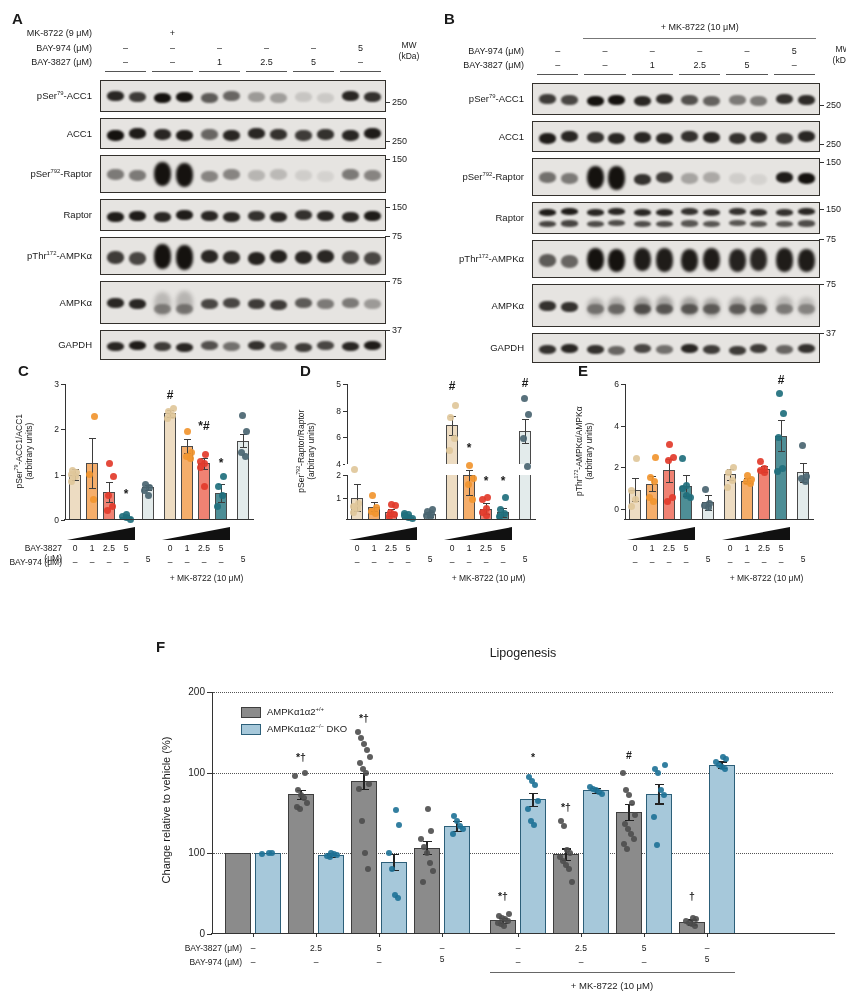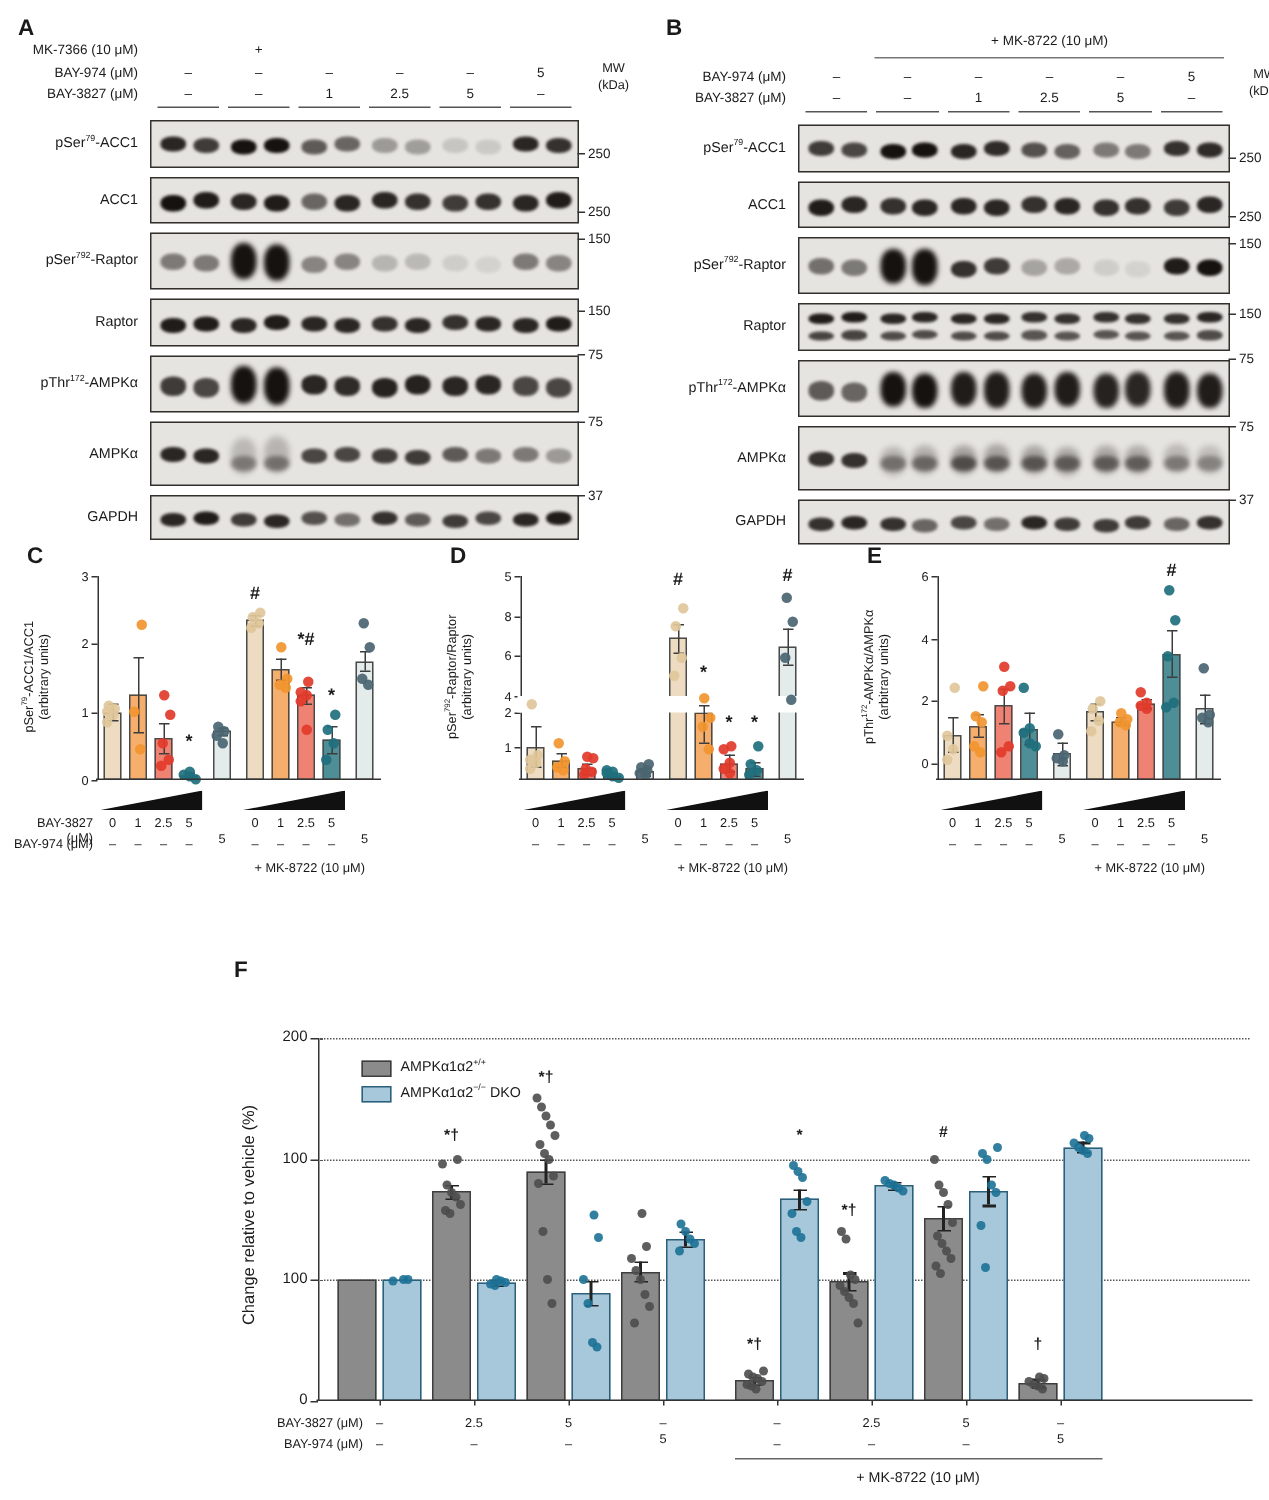--- a/index.html
+++ b/index.html
@@ -10,21 +10,21 @@
   .abs{position:absolute;}
   sup{font-size:0.62em;vertical-align:super;line-height:0;}
 </style>
 </head>
 <body>
 
 <div class="page">
   <div class="panel" id="panelA" style="left:8px;top:6px;width:412px;height:358px;">
     <div class="plabel" style="left:4px;top:4px;">A</div>
     <div class="abs" id="blotA" style="left:0;top:0;width:412px;height:358px;">
-        <div style="position: absolute; left: 0px; width: 84px; top: 22px; text-align: right; font-size: 9px;">MK-7366 (10 μM)</div>
+        <div style="position: absolute; left: 0px; width: 84px; top: 22px; text-align: right; font-size: 9px;">MK-8722 (9 μM)</div>
         <div style="position: absolute; left: 143px; width: 43px; top: 22px; text-align: center; font-size: 9px;">+</div>
         <div style="position: absolute; left: 0px; width: 84px; top: 37px; text-align: right; font-size: 9px;">BAY-974 (μM)</div>
         <div style="position: absolute; left: 96px; width: 43px; top: 37px; text-align: center; font-size: 9px;">–</div>
         <div style="position: absolute; left: 143px; width: 43px; top: 37px; text-align: center; font-size: 9px;">–</div>
         <div style="position: absolute; left: 190px; width: 43px; top: 37px; text-align: center; font-size: 9px;">–</div>
         <div style="position: absolute; left: 237px; width: 43px; top: 37px; text-align: center; font-size: 9px;">–</div>
         <div style="position: absolute; left: 284px; width: 43px; top: 37px; text-align: center; font-size: 9px;">–</div>
         <div style="position: absolute; left: 331px; width: 43px; top: 37px; text-align: center; font-size: 9px;">5</div>
         <div style="position: absolute; left: 0px; width: 84px; top: 51px; text-align: right; font-size: 9px;">BAY-3827 (μM)</div>
         <div style="position: absolute; left: 96px; width: 43px; top: 51px; text-align: center; font-size: 9px;">–</div>
@@ -729,20 +729,21 @@
         <div style="position: absolute; left: 143.5px; width: 110px; top: 217px; text-align: center; font-size: 8.5px;">+ MK-8722 (10 μM)</div>
         <div style="position: absolute; left: -52px; top: 85px; width: 136px; text-align: center; font-size: 8.5px; line-height: 1.2; transform: rotate(-90deg);">
           <div><span>pThr</span><sup>172</sup><span>-AMPKα/AMPKα</span></div>
           <div>(arbitrary units)</div>
         </div>
       </div>
   </div>
   <div class="panel" id="panelF" style="left:146px;top:636px;width:700px;height:364px;">
     <div class="plabel" style="left:10px;top:2px;">F</div>
     <div class="abs" id="chartF" style="left:0;top:0;width:700px;height:364px;">
+        <div style="position: absolute; left: 67px; width: 620px; top: 10px; text-align: center; font-size: 12.5px;">Lipogenesis</div>
         <div style="position: absolute; left: 67px; top: 56px; width: 620px; height: 242px;">
           <div style="position: absolute; left: 0px; top: 161.333px; width: 620px; height: 0px; border-top: 1.5px dotted rgb(85, 85, 85);"></div>
           <div style="position: absolute; left: 0px; top: 80.6667px; width: 620px; height: 0px; border-top: 1.5px dotted rgb(85, 85, 85);"></div>
           <div style="position: absolute; left: 0px; top: 0px; width: 620px; height: 0px; border-top: 1.5px dotted rgb(85, 85, 85);"></div>
           <div style="position: absolute; left: -1px; top: 0px; width: 1px; height: 242px; background: rgb(51, 51, 51);"></div>
           <div style="position: absolute; left: -6px; top: 242px; width: 5px; height: 1px; background: rgb(51, 51, 51);"></div>
           <div style="position: absolute; left: -34px; width: 26px; top: 236px; text-align: right; font-size: 10px;">0</div>
           <div style="position: absolute; left: -6px; top: 161.333px; width: 5px; height: 1px; background: rgb(51, 51, 51);"></div>
           <div style="position: absolute; left: -34px; width: 26px; top: 155.333px; text-align: right; font-size: 10px;">100</div>
           <div style="position: absolute; left: -6px; top: 80.6667px; width: 5px; height: 1px; background: rgb(51, 51, 51);"></div>

